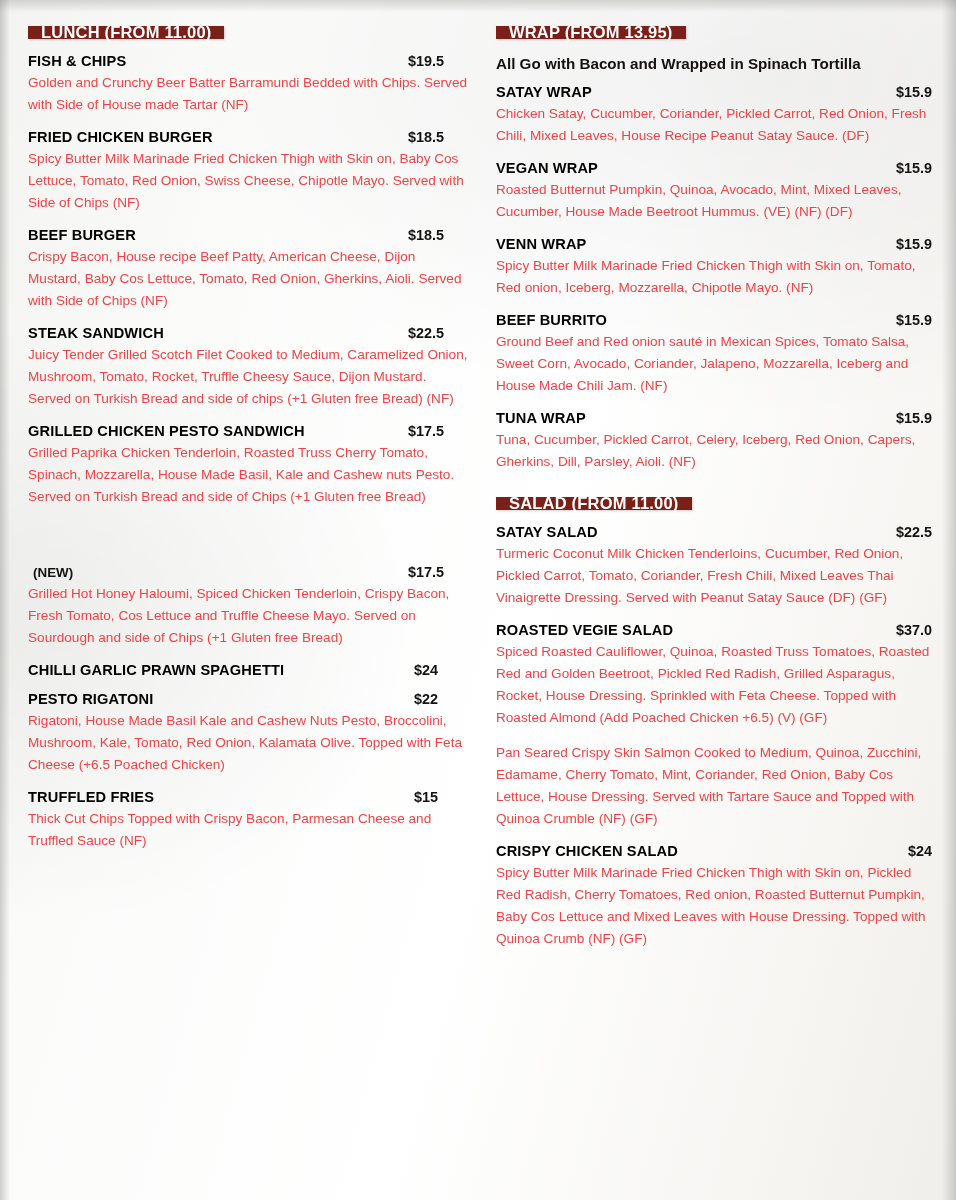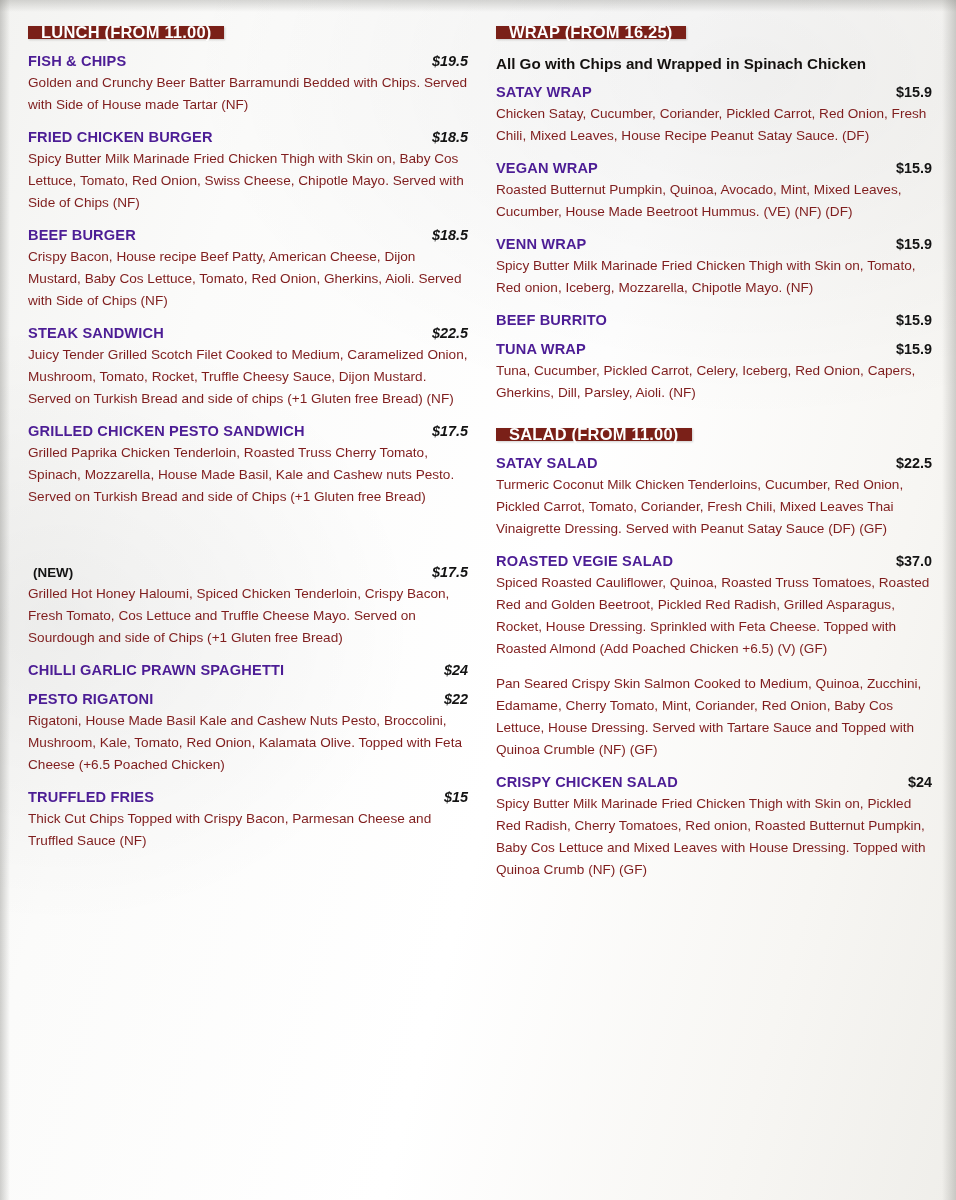--- a/index.html
+++ b/index.html
@@ -78,21 +78,21 @@
   .item { margin-bottom: 13px; }
   .item-head {
     display: flex;
     align-items: baseline;
     margin-bottom: 3px;
   }
   .item-name {
     font-weight: bold;
     font-size: 14.6px;
     letter-spacing: 0.15px;
-    color: #4c1d95;
+    color: #000000;
     white-space: nowrap;
   }
   .item-name.hl {
     background: #e9e86a;
     padding: 1px 2px;
     box-shadow: 0 0 0 2px #e9e86a;
   }
   .item-tag {
     font-weight: bold;
     font-size: 13.4px;
@@ -103,26 +103,26 @@
   .item-price {
     font-weight: bold;
     font-size: 14.4px;
     color: #131313;
     margin-left: auto;
     padding-left: 14px;
   }
   .item-desc {
     font-size: 13.6px;
     line-height: 1.62;
-    color: #7f1d1d;
+    color: #ef4444;
     max-width: 452px;
   }
 
   
-  .col-left .item-price { width: 84px; text-align: right; margin-left: auto; font-style: italic; }
+  .col-left .item-price { width: 84px; text-align: center; margin-left: auto; }
   .col-right .item-price { width: 72px; text-align: right; margin-left: auto; }
 </style>
 </head>
 <body>
 
 <div class="paper"></div>
 <div class="edge-left"></div>
 <div class="edge-right"></div>
 <div class="edge-top"></div>
 
@@ -200,24 +200,24 @@
       <div class="item-head">
         <span class="item-name">TRUFFLED FRIES</span>
         <span class="item-price">$15</span>
       </div>
       <div class="item-desc">Thick Cut Chips Topped with Crispy Bacon, Parmesan Cheese and Truffled Sauce (NF)</div>
     </div>
   </div>
 
   <div class="col col-right">
     <div class="banner-wrap">
-      <span class="section-banner">WRAP (FROM 16.25)</span>
-    </div>
-
-    <div class="subhead">All Go with Chips and Wrapped in Spinach Chicken</div>
+      <span class="section-banner">WRAP (FROM 13.95)</span>
+    </div>
+
+    <div class="subhead">All Go with Bacon and Wrapped in Spinach Tortilla</div>
 
     <div class="item">
       <div class="item-head">
         <span class="item-name">SATAY WRAP</span>
         <span class="item-price">$15.9</span>
       </div>
       <div class="item-desc">Chicken Satay, Cucumber, Coriander, Pickled Carrot, Red Onion, Fresh Chili, Mixed Leaves, House Recipe Peanut Satay Sauce. (DF)</div>
     </div>
 
     <div class="item">
@@ -234,20 +234,21 @@
         <span class="item-price">$15.9</span>
       </div>
       <div class="item-desc">Spicy Butter Milk Marinade Fried Chicken Thigh with Skin on, Tomato, Red onion, Iceberg, Mozzarella, Chipotle Mayo. (NF)</div>
     </div>
 
     <div class="item">
       <div class="item-head">
         <span class="item-name">BEEF BURRITO</span>
         <span class="item-price">$15.9</span>
       </div>
+      <div class="item-desc">Ground Beef and Red onion sauté in Mexican Spices, Tomato Salsa, Sweet Corn, Avocado, Coriander, Jalapeno, Mozzarella, Iceberg and House Made Chili Jam. (NF)</div>
     </div>
 
     <div class="item">
       <div class="item-head">
         <span class="item-name">TUNA WRAP</span>
         <span class="item-price">$15.9</span>
       </div>
       <div class="item-desc">Tuna, Cucumber, Pickled Carrot, Celery, Iceberg, Red Onion, Capers, Gherkins, Dill, Parsley, Aioli. (NF)</div>
     </div>
 

